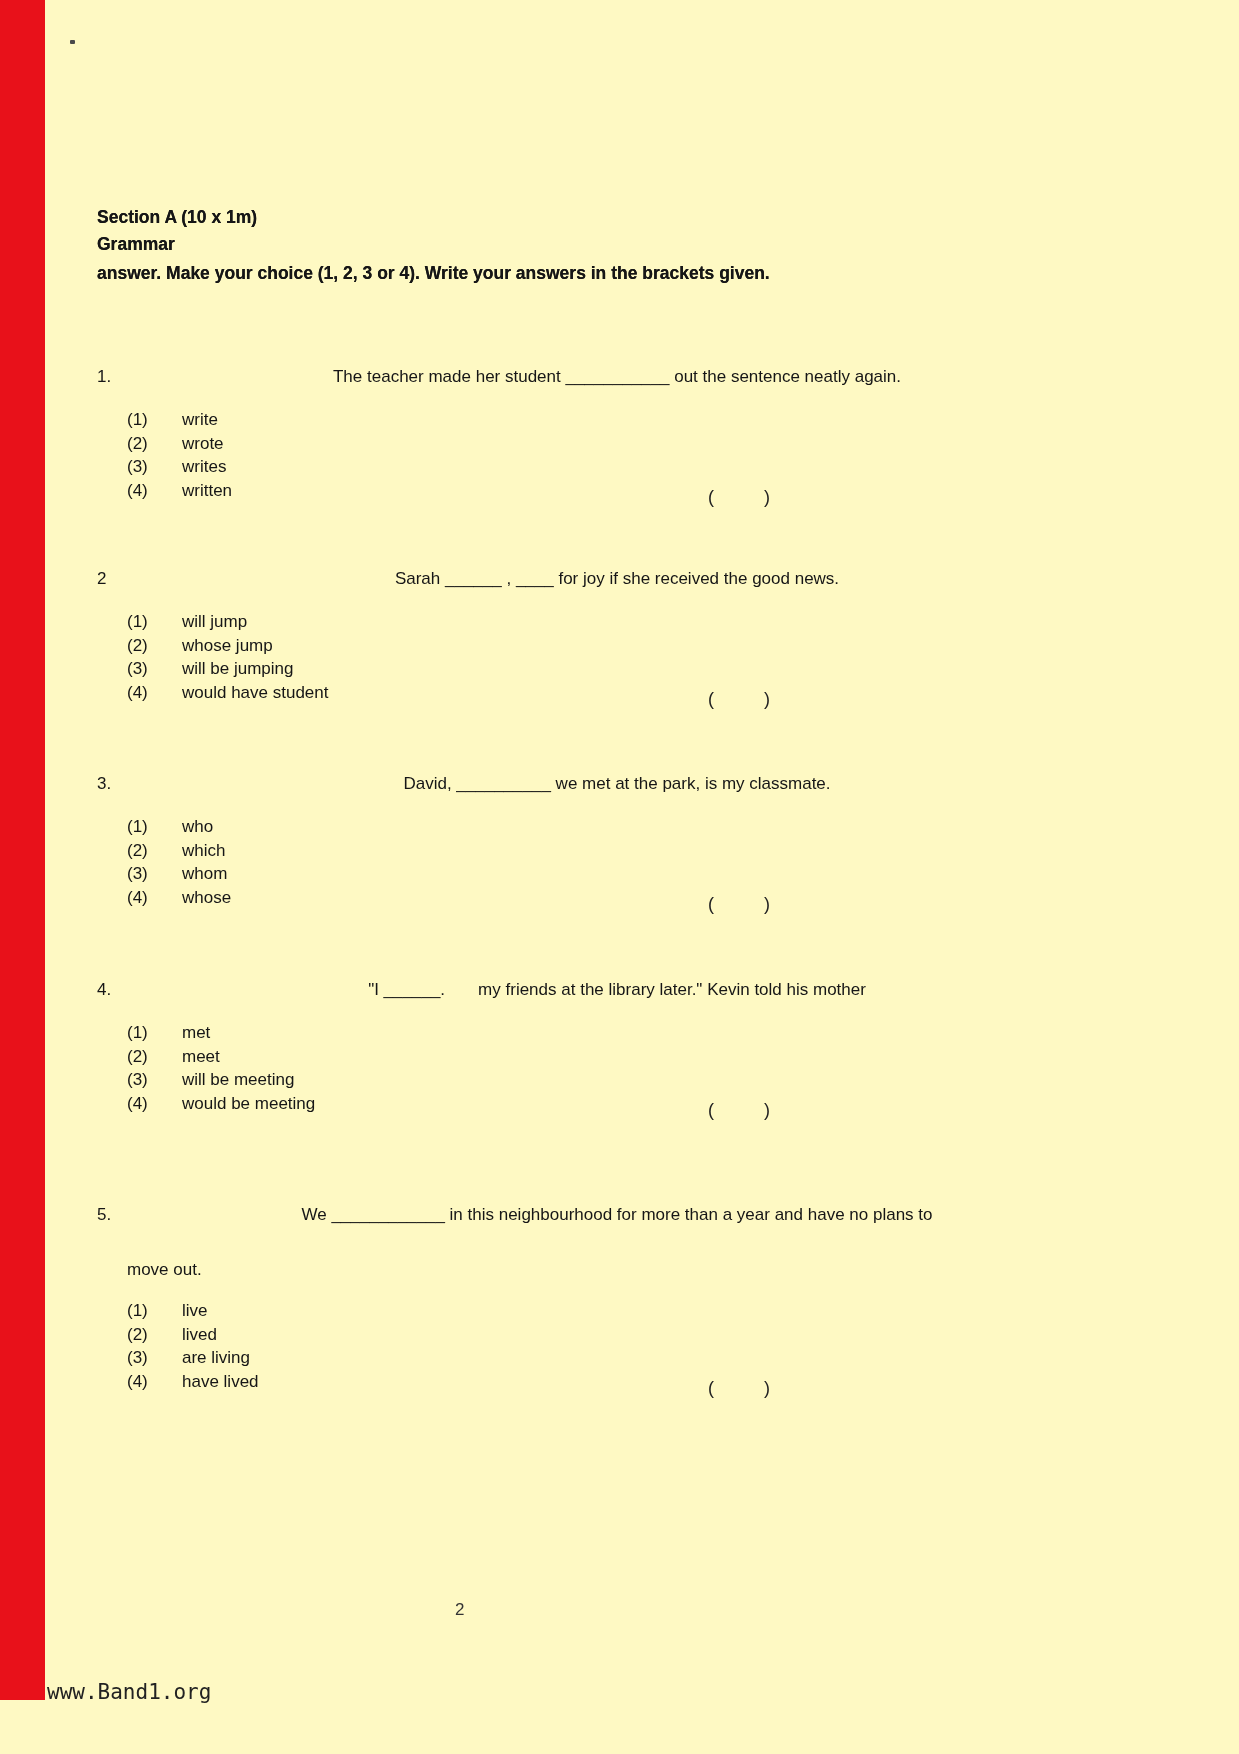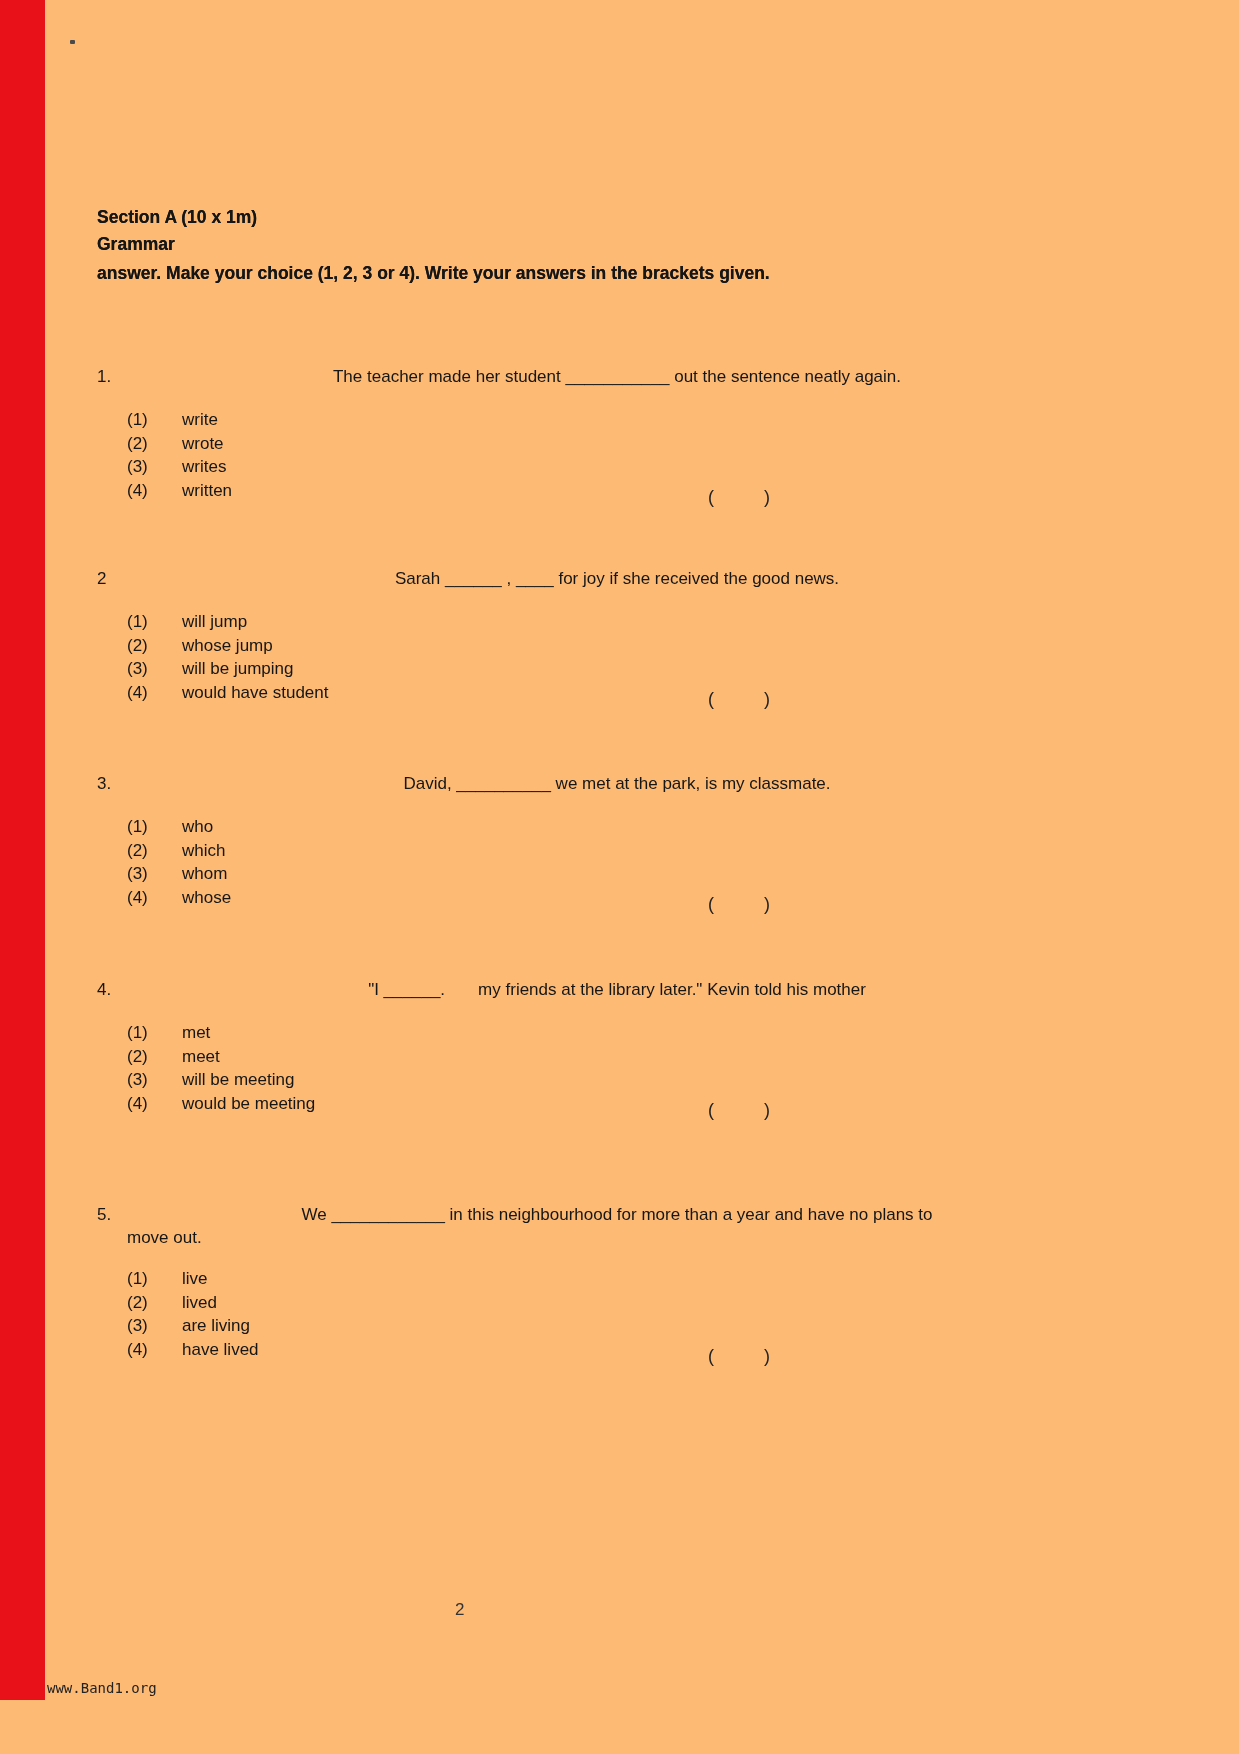--- a/index.html
+++ b/index.html
@@ -1,19 +1,19 @@
 <!DOCTYPE html>
 <html><head>
 <meta charset="utf-8">
 <style>
   html,body{margin:0;padding:0;background:#ffffff;}
   .page{
     position:relative;
     width:1239px;height:1754px;
-    background:#fdba74;
+    background:#fef9c3;
     font-family:"Liberation Sans",sans-serif;
     color:#161616;
     overflow:hidden;
   }
   .red-stripe{
     position:absolute;left:0;top:0;width:45px;height:1700px;
     background:#e8111a;
   }
   .scan-dot{
     position:absolute;left:70px;top:40px;width:5px;height:4px;
@@ -25,37 +25,37 @@
     text-shadow:0 0 0.4px #222;
   }
   .header-block .gap{height:2px;}
   .question{
     position:absolute;left:97px;width:1010px;
     font-size:17px;line-height:23px;
   }
   .q-stem{display:flex;}
   .q-num{width:30px;flex:0 0 30px;}
   .q-text{flex:1;text-align:center;}
-  .q-stem2{margin-left:30px;}
+  .q-stem2{margin-left:30px;margin-top:32px;}
   .opts{margin-top:20px;margin-left:30px;}
   .opt{display:flex;position:relative;line-height:23.5px;}
   .opt-num{width:55px;flex:0 0 55px;}
   .answer-bracket{
     position:absolute;left:581px;top:7px;width:62px;
     display:flex;justify-content:space-between;
     font-size:18px;color:#222;
   }
   .page-number{
     position:absolute;left:455px;top:1600px;
     font-size:17px;color:#333;
   }
   .footer-url{
     position:absolute;left:47px;top:1680px;
     font-family:"DejaVu Sans Mono",monospace;
-    font-size:14px;color:#222;
+    font-size:21px;color:#222;
   }
 </style>
 </head>
 <body>
 
 <div class="page">
 
   <div class="red-stripe" style="background: rgb(232, 17, 26);"></div>
   <div class="scan-dot"></div>
 

